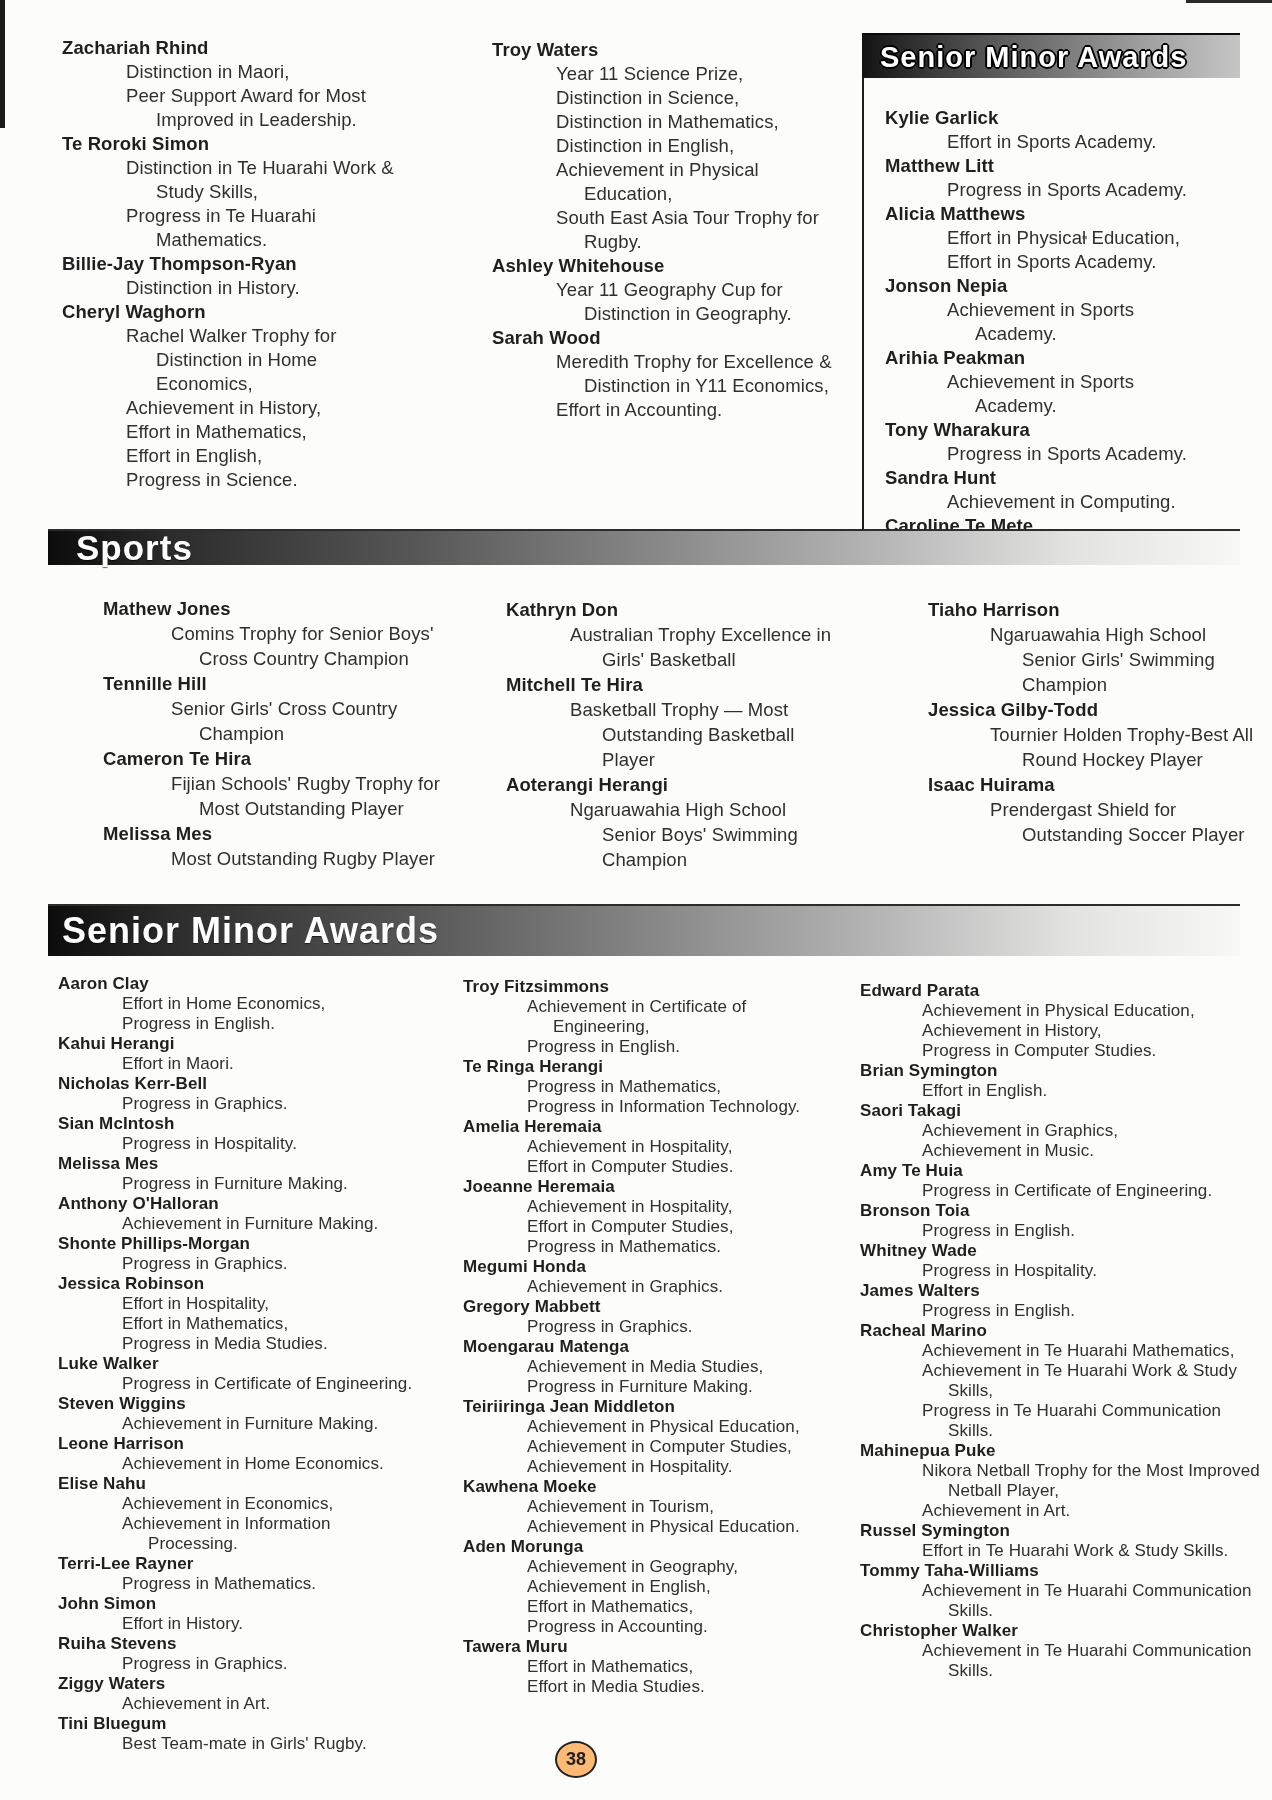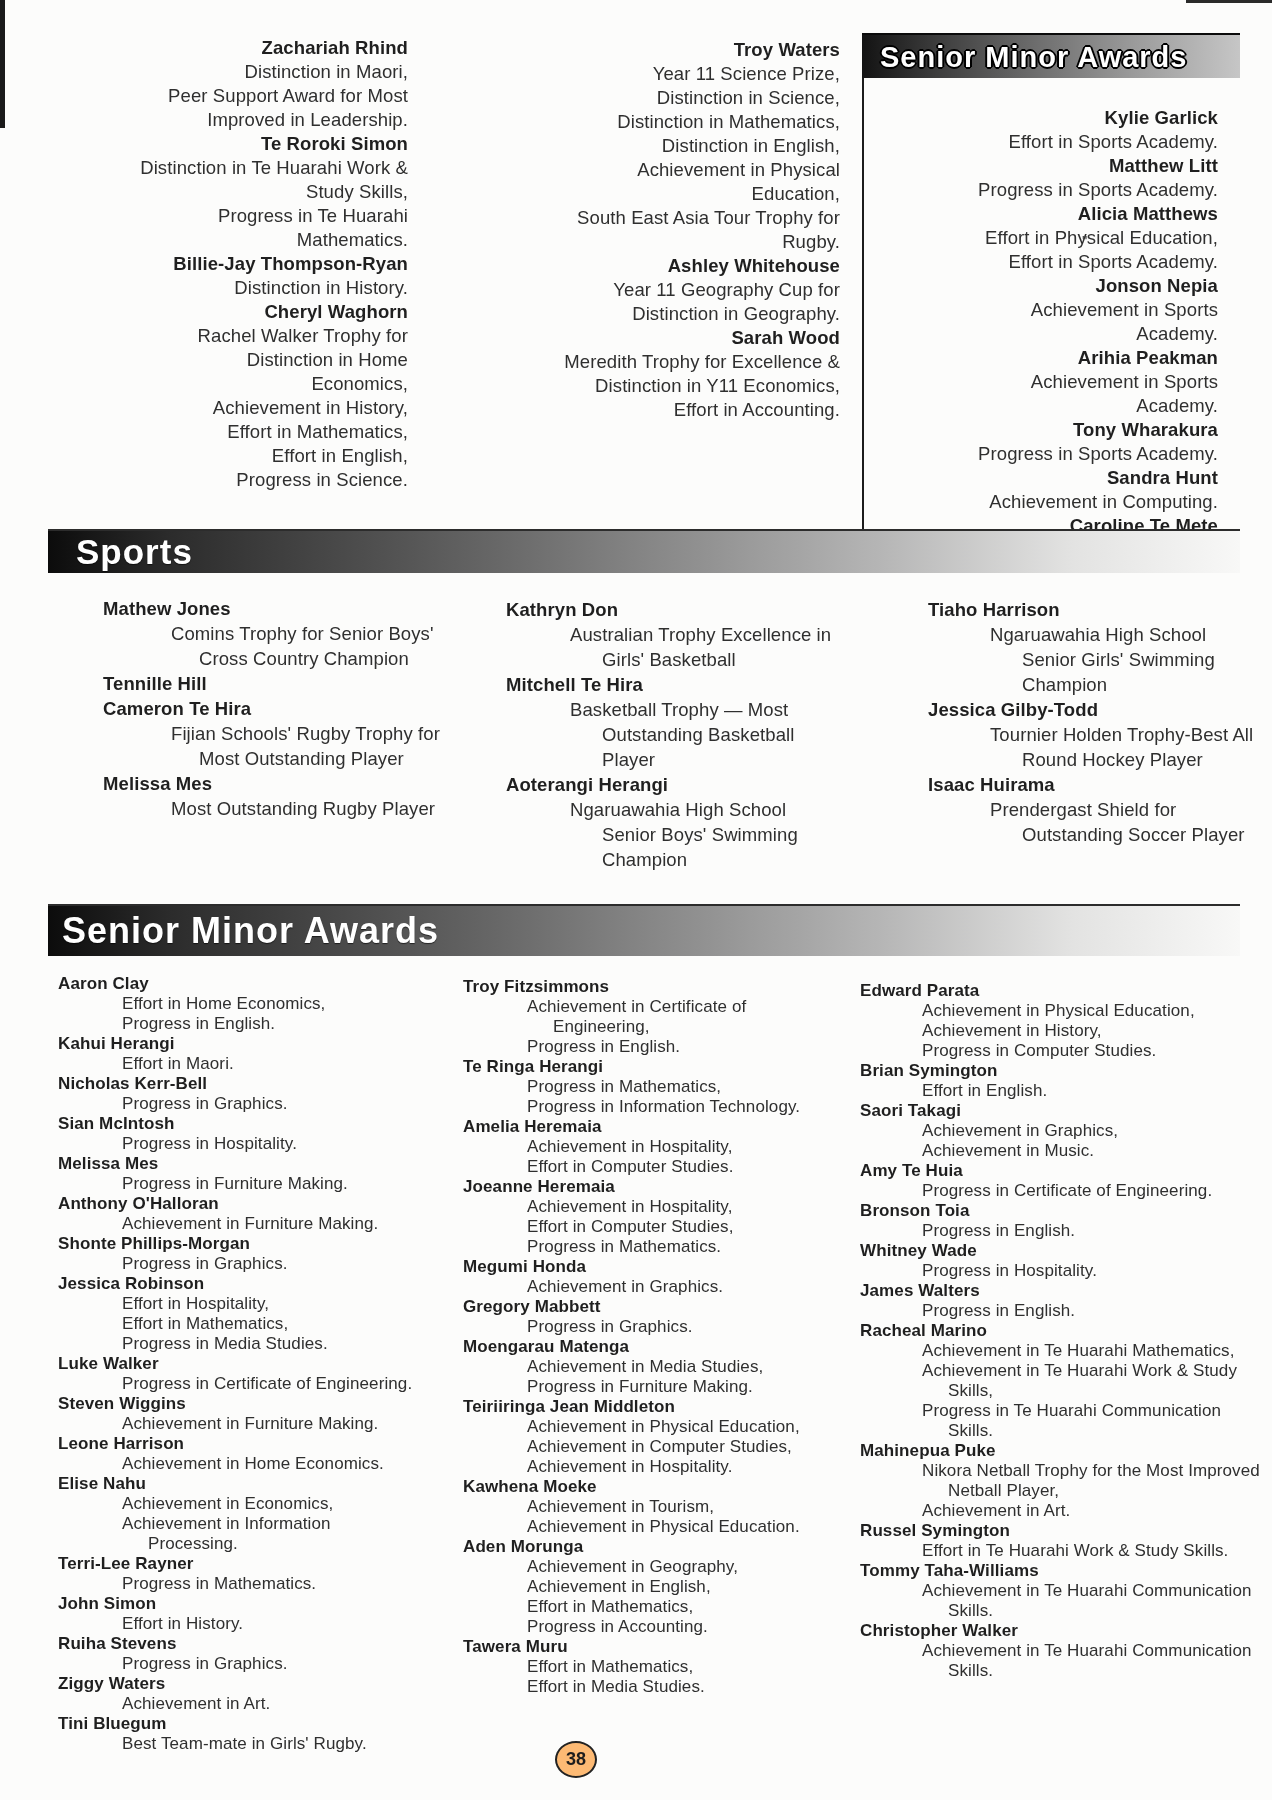--- a/index.html
+++ b/index.html
@@ -9,21 +9,21 @@
     font-family:"Liberation Sans","DejaVu Sans",sans-serif;
     color:#2f2f2f;
     -webkit-font-smoothing:antialiased;
   }
   .col{position:absolute;}
   .entry{margin:0;}
   .pname{font-weight:700;color:#1f1f1f;}
   .award{padding-left:calc(var(--ai) + var(--wi));text-indent:calc(-1 * var(--wi));}
 
   
-  .sec-top{font-size:18.5px;line-height:24px;letter-spacing:.1px;text-align:right;}
+  .sec-top{font-size:18.5px;line-height:24px;letter-spacing:.1px;}
   .top-c1{left:62px;top:36px;width:346px;}
   .top-c1 .award{--ai:64px;--wi:30px;}
   .top-c2{left:492px;top:38px;width:348px;}
   .top-c2 .award{--ai:64px;--wi:28px;}
   .top-c3-box{left:862px;top:33px;width:378px;}
   .banner-sm{
     height:45px;border-top:2px solid #0b0b0b;box-sizing:border-box;
     background:linear-gradient(90deg,#131313 0%,#3d3d3d 20%,#6f6f6f 47%,#9b9b9b 72%,#c6c6c6 100%);
     display:flex;align-items:center;padding-left:18px;
   }
@@ -39,21 +39,21 @@
   .top-c3-list .award{--ai:62px;--wi:28px;}
 
   
   .hrule{position:absolute;left:48px;width:1192px;height:2px;background:#2c2c2c;}
   .bar{
     position:absolute;left:48px;width:1192px;display:flex;align-items:center;
     background:linear-gradient(90deg,#0c0c0c 0%,#2b2b2b 10%,#555555 30%,#8a8a8a 52%,#b6b6b6 70%,#e3e3e2 86%,#f8f8f7 100%);
   }
   .bar-text{color:#ffffff;font-weight:700;font-size:35px;letter-spacing:1px;
     text-shadow:0 1px 1px rgba(0,0,0,.6);}
-  .bar-sports{top:531px;height:42px;padding-left:0;}
+  .bar-sports{top:531px;height:34px;padding-left:0;}
   .bar-sports .bar-text{padding-left:28px;}
   .bar-minor{top:906px;height:50px;}
   .bar-minor .bar-text{padding-left:14px;font-size:36px;}
 
   
   .sec-sports{font-size:18.5px;line-height:25px;letter-spacing:.1px;margin-left:48px;}
   .sp-c1{left:55px;top:596px;width:362px;}
   .sp-c1 .award{--ai:68px;--wi:28px;}
   .sp-c2{left:458px;top:597px;width:332px;}
   .sp-c2 .award{--ai:64px;--wi:32px;}
@@ -179,20 +179,21 @@
 <div class="bar bar-sports">
   <span class="bar-text">Sports</span>
 </div>
 <div class="col sec-sports sp-c1">
     <div class="entry">
       <div class="pname">Mathew Jones</div>
       <div class="award">Comins Trophy for Senior Boys' Cross Country Champion</div>
     </div>
     <div class="entry">
       <div class="pname">Tennille Hill</div>
+      <div class="award">Senior Girls' Cross Country Champion</div>
     </div>
     <div class="entry">
       <div class="pname">Cameron Te Hira</div>
       <div class="award">Fijian Schools' Rugby Trophy for Most Outstanding Player</div>
     </div>
     <div class="entry">
       <div class="pname">Melissa Mes</div>
       <div class="award">Most Outstanding Rugby Player</div>
     </div>
   </div>

